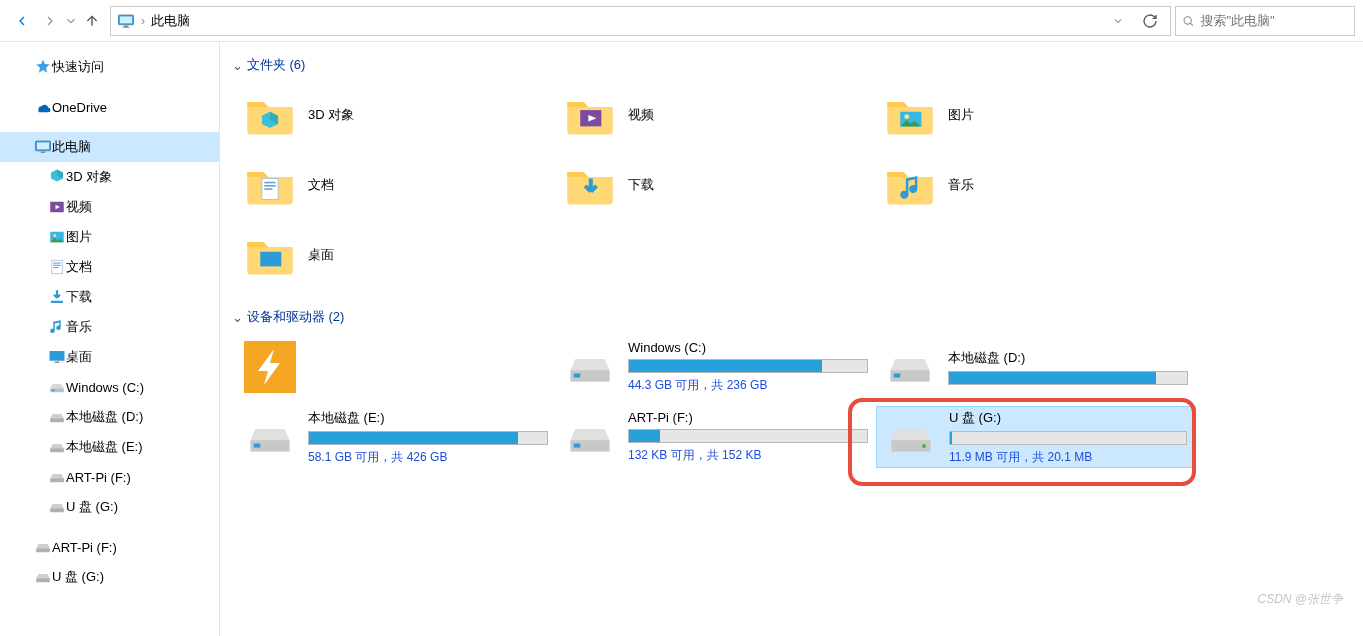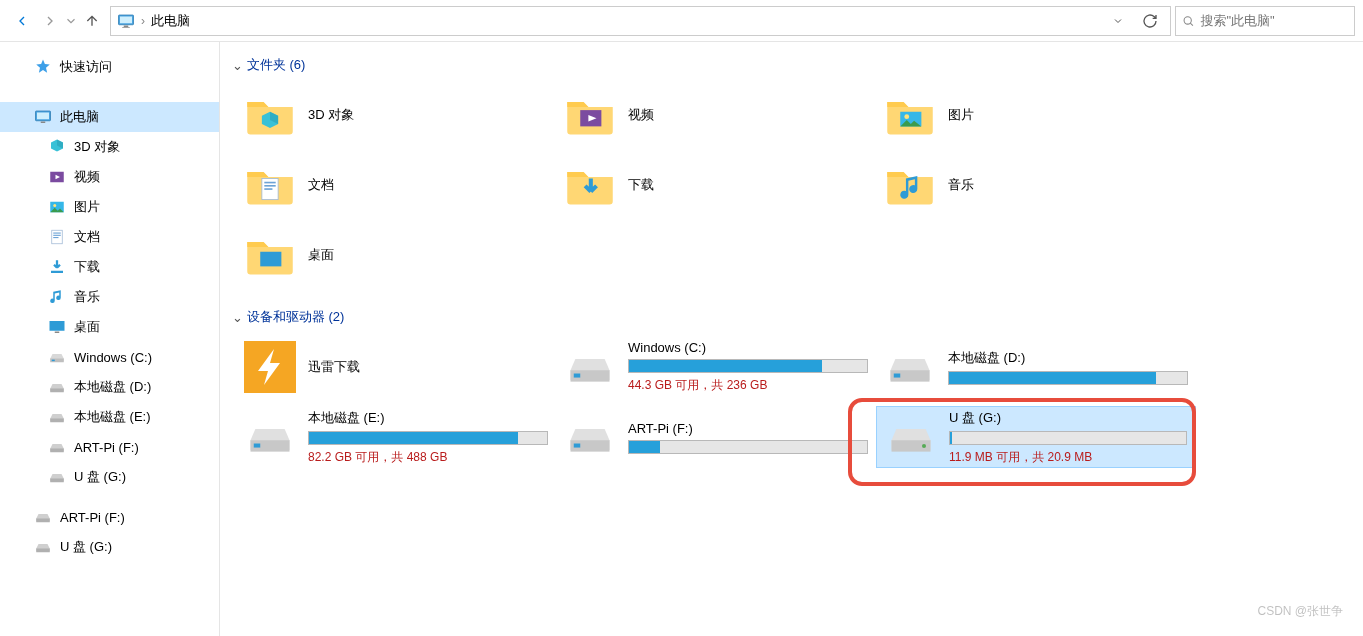--- a/index.html
+++ b/index.html
@@ -13,21 +13,21 @@
 .addr-icon { width: 18px; height: 18px; }
 .addr-text { font-size: 13px; }
 .addr-sep { color: #888; }
 .addr-right { margin-left: auto; display: flex; align-items: center; gap: 4px; }
 .addr-chev, .addr-refresh { width: 28px; height: 28px; display: flex; align-items: center; justify-content: center; color: #666; cursor: pointer; }
 .search-box { width: 180px; height: 30px; border: 1px solid #ccc; display: flex; align-items: center; padding: 0 6px; gap: 6px; }
 .search-box input { border: none; outline: none; font-size: 13px; width: 100%; color: #666; }
 
 .body { display: flex; height: 594px; }
 .sidebar { width: 220px; border-right: 1px solid #e5e5e5; overflow-y: auto; padding-top: 10px; }
-.side-item { height: 30px; display: flex; align-items: center; padding-left: 34px; gap: 8px; cursor: pointer; font-size: 13px; position: relative; }
+.side-item { height: 30px; display: flex; align-items: center; padding-left: 34px; gap: 0; cursor: pointer; font-size: 13px; position: relative; }
 .side-item.indent { padding-left: 48px; }
 .side-item.selected { background: #cce8ff; }
 .side-item .ic { width: 18px; height: 18px; display: flex; align-items: center; justify-content: center; }
 .side-spacer { height: 10px; }
 
 .main { flex: 1; overflow-y: auto; padding: 8px 0; }
 .section-head { display: flex; align-items: center; gap: 4px; padding: 6px 12px; color: #003399; font-size: 13px; cursor: pointer; }
 .section-head .chev { color: #555; }
 .items-grid { display: grid; grid-template-columns: repeat(3, 320px); gap: 8px 0; padding: 4px 16px 16px 16px; }
 
@@ -35,24 +35,24 @@
 .folder-ic { width: 52px; height: 52px; display: flex; align-items: center; justify-content: center; }
 .folder-label { font-size: 13px; }
 
 .drive-item { display: flex; align-items: center; gap: 12px; height: 62px; padding: 4px 8px; cursor: pointer; position: relative; }
 .drive-item.selected { background: #cce8ff; border: 1px solid #99d1ff; }
 .drive-ic { width: 52px; height: 44px; display: flex; align-items: center; justify-content: center; }
 .drive-info { flex: 1; display: flex; flex-direction: column; gap: 4px; }
 .drive-name { font-size: 13px; }
 .drive-bar { height: 14px; border: 1px solid #b8b8b8; background: #e6e6e6; position: relative; }
 .drive-bar-fill { height: 100%; background: #26a0da; }
-.drive-stats { font-size: 12px; color: #b91c1c; }
+.drive-stats { font-size: 12px; color: #1d4ed8; }
 .highlight-box { position: absolute; border: 4px solid #e74c3c; border-radius: 14px; pointer-events: none; }
 
-.watermark { position: absolute; right: 20px; bottom: 16px; color: rgba(0,0,0,0.25); font-size: 12px; }
+.watermark { position: absolute; right: 20px; bottom: 28px; color: rgba(0,0,0,0.25); font-size: 12px; font-style: italic; }
 
 
 svg { display: block; }
 </style>
 </head>
 <body>
 
 <div class="toolbar">
   <div class="nav-btn enabled">
     <svg viewBox="0 0 24 24" fill="none" stroke="currentColor" stroke-width="2">
@@ -112,20 +112,28 @@
   <div class="sidebar" id="sidebar">
       <div class="side-item">
         <span class="ic">
           <svg viewBox="0 0 24 24" width="18" height="18">
             <path fill="#3c9fe8" d="M12 2l2.5 6 6.5.5-5 4.5 1.5 6.5L12 16l-5.5 3.5L8 13 3 8.5 9.5 8z"></path>
           </svg>
         </span>
         <span>快速访问</span>
       </div>
       <div class="side-spacer"></div>
+      <div class="side-item">
+        <span class="ic">
+          <svg viewBox="0 0 24 24" width="18" height="18">
+            <path fill="#0364b8" d="M6 15a4 4 0 014-4 5 5 0 019 2 3 3 0 010 6H7a3 3 0 01-1-4z"></path>
+          </svg>
+        </span>
+        <span>OneDrive</span>
+      </div>
       <div class="side-spacer"></div>
       <div class="side-item selected">
         <span class="ic">
           <svg viewBox="0 0 24 24" width="18" height="18">
             <rect x="2" y="4" width="20" height="13" rx="1" fill="#4aa3df" stroke="#2a7ab0"></rect>
             <rect x="4" y="6" width="16" height="9" fill="#cfeffd"></rect>
             <rect x="9" y="18" width="6" height="2" fill="#888"></rect>
           </svg>
         </span>
         <span>此电脑</span>
@@ -354,24 +362,20 @@
       <span>设备和驱动器 (2)</span>
     </div>
     <div class="items-grid" id="drives-grid" style="position:relative">
         <div class="drive-item">
           <div class="drive-ic">
             <svg viewBox="0 0 52 52" width="52" height="52">
               <rect width="52" height="52" fill="#f5a623"></rect>
               <path fill="#fff" d="M30 8L14 30h10l-4 14 16-22H26z"></path>
             </svg>
           </div>
-    <div class="drive-info">
-      <div class="drive-name">迅雷下载</div>
-
-    </div>
         </div>
         <div class="drive-item">
           <div class="drive-ic">
             <svg viewBox="0 0 64 52" width="52" height="44">
               <path fill="#e0e0e0" d="M8 30l6-14h36l6 14v12H8z"></path>
               <rect x="8" y="30" width="48" height="14" fill="#c8c8c8"></rect>
               <rect x="12" y="34" width="8" height="5" fill="#2e9bd6"></rect>
             </svg>
           </div>
     <div class="drive-info">
@@ -403,52 +407,53 @@
               <path fill="#e0e0e0" d="M8 30l6-14h36l6 14v12H8z"></path>
               <rect x="8" y="30" width="48" height="14" fill="#c8c8c8"></rect>
               <rect x="12" y="34" width="8" height="5" fill="#2e9bd6"></rect>
             </svg>
           </div>
     <div class="drive-info">
       <div class="drive-name">本地磁盘 (E:)</div>
       <div class="drive-bar">
               <div class="drive-bar-fill" style="width:88%"></div>
             </div>
-            <div class="drive-stats">82.2 GB 可用，共 488 GB</div>
+            <div class="drive-stats">58.1 GB 可用，共 426 GB</div>
     </div>
         </div>
         <div class="drive-item">
           <div class="drive-ic">
             <svg viewBox="0 0 64 52" width="52" height="44">
               <path fill="#e0e0e0" d="M8 30l6-14h36l6 14v12H8z"></path>
               <rect x="8" y="30" width="48" height="14" fill="#c8c8c8"></rect>
               <rect x="12" y="34" width="8" height="5" fill="#2e9bd6"></rect>
             </svg>
           </div>
     <div class="drive-info">
       <div class="drive-name">ART-Pi (F:)</div>
       <div class="drive-bar">
               <div class="drive-bar-fill" style="width:13%"></div>
             </div>
+            <div class="drive-stats">132 KB 可用，共 152 KB</div>
     </div>
         </div>
         <div class="drive-item selected">
           <div class="drive-ic">
             <svg viewBox="0 0 64 52" width="52" height="44">
               <path fill="#e0e0e0" d="M8 30l6-14h36l6 14v12H8z"></path>
               <rect x="8" y="30" width="48" height="14" fill="#c8c8c8"></rect>
               <circle cx="48" cy="37" r="2.5" fill="#5a5"></circle>
             </svg>
           </div>
     <div class="drive-info">
       <div class="drive-name">U 盘 (G:)</div>
       <div class="drive-bar">
               <div class="drive-bar-fill" style="width:1%"></div>
             </div>
-            <div class="drive-stats">11.9 MB 可用，共 20.9 MB</div>
+            <div class="drive-stats">11.9 MB 可用，共 20.1 MB</div>
     </div>
         </div>
         <div class="highlight-box" style="left: 628px; top: 66px; width: 348px; height: 88px;"></div>
       </div>
   </div>
 </div>
 
 <div class="watermark">CSDN @张世争</div>
 
 </body></html>

